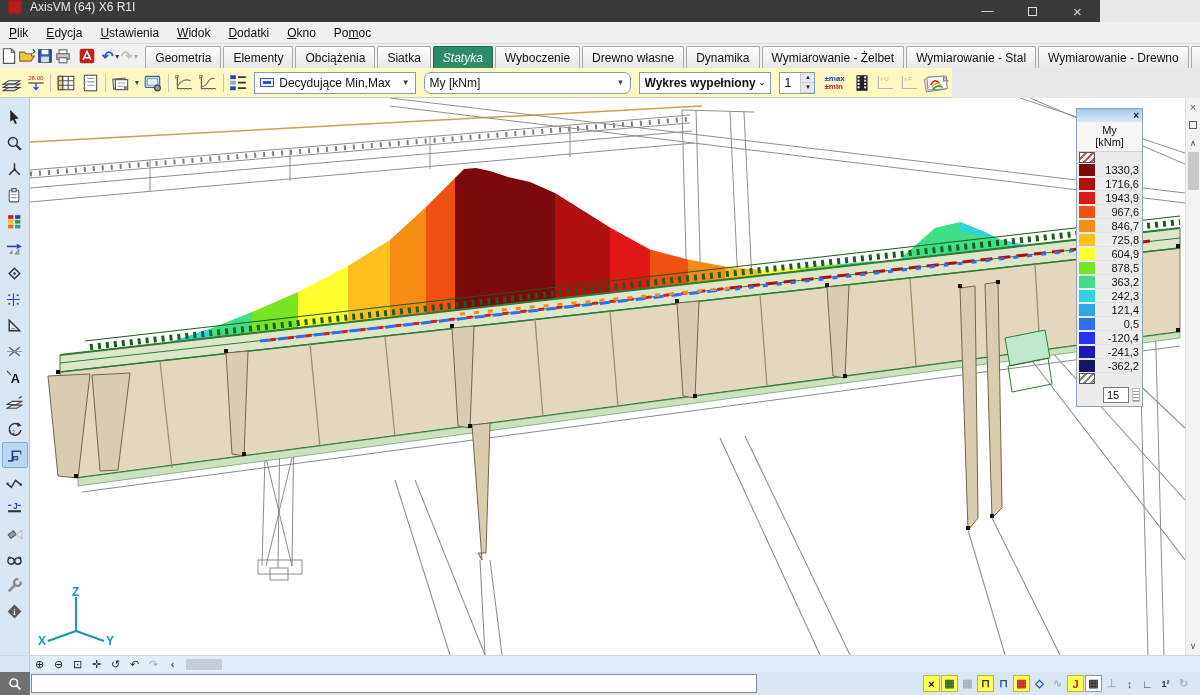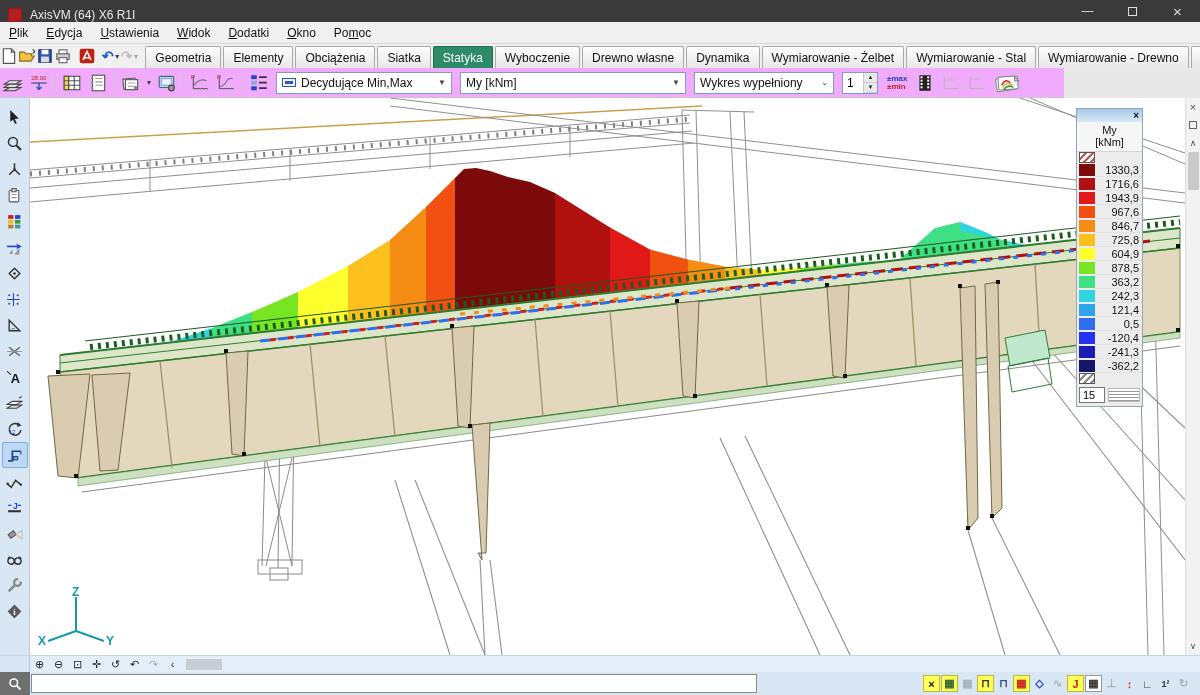--- a/index.html
+++ b/index.html
@@ -1,22 +1,22 @@
 <!DOCTYPE html>
 <html><head>
 <meta charset="utf-8">
 <style>
   * { box-sizing: border-box; margin:0; padding:0; }
   html,body { width:1200px; height:695px; overflow:hidden; background:#fff;
     font-family:"Liberation Sans", sans-serif; }
   #app { position:relative; width:1200px; height:695px; background:#e8e8e8; }
 
   
-  #titlebar { position:absolute; left:0; top:0; width:1200px; height:22px;
-    background:#3a3a3a; display:flex; align-items:flex-end; color:#e8e8e8; font-size:12px; }
+  #titlebar { position:absolute; left:0; top:0; width:1100px; height:22px;
+    background:#3a3a3a; display:flex; align-items:flex-start; color:#e8e8e8; font-size:12px; }
   #titlebar .logo { width:14px; height:14px; margin:0 8px 0 8px; background:#b02020;
     border-radius:2px; box-shadow:inset 0 0 2px #7a0f0f; }
   #titlebar .title { flex:0 0 auto; }
   #titlebar .spacer { flex:1; }
   .winbtn { width:45px; height:22px; display:flex; align-items:center; justify-content:center;
     color:#ddd; font-size:12px; }
   .winbtn .restore-glyph { width:9px; height:9px; border:1px solid #ddd; display:inline-block; }
 
   
   #menubar { position:absolute; left:0; top:22px; width:1200px; height:22px;
@@ -30,24 +30,24 @@
     display:flex; align-items:center; }
   .tbtn { width:22px; height:22px; display:flex; align-items:center; justify-content:center; }
   .tbtn.disabled { opacity:.45; }
   .vsep { width:1px; height:18px; background:#c6c6c6; margin:0 3px; }
   .ddarrow { font-size:7px; color:#444; width:10px; text-align:center; }
   .ddarrow.dim { color:#aaa; }
   #tabs { display:flex; align-items:flex-end; height:24px; margin-left:6px; }
   .tab { display:inline-flex; align-items:center; padding:0 9px; height:22px;
     border:1px solid #a9a9a9; border-bottom:none; background:linear-gradient(#fdfdfd,#e7e7e7);
     font-size:12px; margin-right:2px; border-radius:2px 2px 0 0; color:#111; white-space:nowrap; }
-  .tab.active { background:#2e8b67; color:#fff; border-color:#1f6a4c; }
-
-  
-  #row2 { position:absolute; left:0; top:68px; width:1064px; height:30px; background:#f0abfc;
+  .tab.active { background:#2e8b67; color:#fff; border-color:#1f6a4c;font-style:italic; }
+
+  
+  #row2 { position:absolute; left:0; top:68px; width:952px; height:30px; background:#fef9c3;
     border-bottom:1px solid #c9c9c9; display:flex; align-items:center; font-size:12px; }
   .tbtn2 { width:26px; height:26px; display:flex; align-items:center; justify-content:center; }
   .combo { height:22px; background:#fff; border:1px solid #7f9db9; display:flex;
     align-items:center; padding:0 2px 0 5px; margin:0 4px; color:#111; }
   .combo .val { flex:1; white-space:nowrap; overflow:hidden; }
   .combo .caret { font-size:8px; color:#444; padding:0 3px; }
   .combo .cicon { width:14px; height:9px; background:#eef3fa; border:1px solid #3355bb; margin-right:5px; position:relative; }
   .combo .cicon::after { content:""; position:absolute; left:2px; top:2px; width:8px; height:3px; background:#3355bb; }
   #spinner { display:flex; height:22px; border:1px solid #7f9db9; background:#fff; margin:0 4px; }
   #spinner .sval { width:20px; display:flex; align-items:center; padding-left:4px; }
@@ -76,21 +76,21 @@
     justify-content:flex-end; align-items:center; }
   #legend .lhead .x { font-size:10px; font-weight:bold; color:#111; padding:0 3px; line-height:10px; }
   #legend .ltitle { background:#f6f6f6; text-align:center; padding:2px 0 3px; color:#111; border-bottom:1px solid #d5d5d5;}
   #legend .hatch { height:11px; width:16px; margin-left:2px; border:1px solid #555; }
   #legend .hatch.top { background:repeating-linear-gradient(135deg,#fff 0 3px,#cc5555 3px 5px); }
   #legend .hatch.bot { background:repeating-linear-gradient(135deg,#fff 0 3px,#8a8a8a 3px 5px); }
   .lrow { display:flex; align-items:center; height:14px; }
   .lrow .sw { width:16px; height:12px; margin-left:2px; }
   .lrow .lv { flex:1; text-align:right; padding-right:3px; color:#111;
     border-bottom:1px dotted #d8d8d8; font-size:11px; }
-  #legend .lfoot { display:flex; align-items:center; padding:3px 2px 3px; }
+  #legend .lfoot { display:flex; align-items:center; padding:3px 2px 3px;margin-left:24px; }
   #legend .lfoot input { width:26px; height:16px; border:1px solid #777; font-size:11px;
     text-align:left; padding-left:3px; font-family:"Liberation Sans",sans-serif; }
   #legend .lfoot .lines { flex:1; height:14px; margin-left:3px;
     background:repeating-linear-gradient(#fff 0 2px,#999 2px 3px); border:1px solid #bbb; }
 
   
   #vscroll { position:absolute; left:1185px; top:98px; width:15px; height:557px; background:#f2f2f2;
     border-left:1px solid #dcdcdc; display:flex; flex-direction:column; align-items:center; font-size:9px; color:#555; }
   #vscroll .vbtn { height:18px; display:flex; align-items:center; justify-content:center; width:100%; }
   #vscroll .restore-mini { width:8px; height:8px; border:1px solid #666; }
@@ -275,25 +275,25 @@
           <rect x="2" y="7" width="5" height="3.5" fill="#88aadd"></rect>
           <rect x="2" y="12" width="5" height="3.5" fill="#2244cc"></rect>
           <path d="M9 3.7 H16 M9 8.7 H16 M9 13.7 H16" stroke="#333" stroke-width="1.6"></path>
         </svg>
       </span>
     <div class="combo" style="width:176px;">
       <span class="cicon"></span>
       <span class="val">Decydujące Min,Max</span>
       <span class="caret">▼</span>
     </div>
-    <div class="combo" style="width:226px;">
+    <div class="combo" style="width:226px;border-radius:7px;">
       <span class="val">My [kNm]</span>
       <span class="caret">▼</span>
     </div>
-    <div class="combo" style="width:140px;">
+    <div class="combo" style="width:140px;font-weight:bold;">
       <span class="val">Wykres wypełniony</span>
       <span class="caret">⌄</span>
     </div>
     <div id="spinner">
       <span class="sval">1</span>
       <span class="sbtns">
         <div>▲</div>
         <div>▼</div>
       </span>
     </div>

